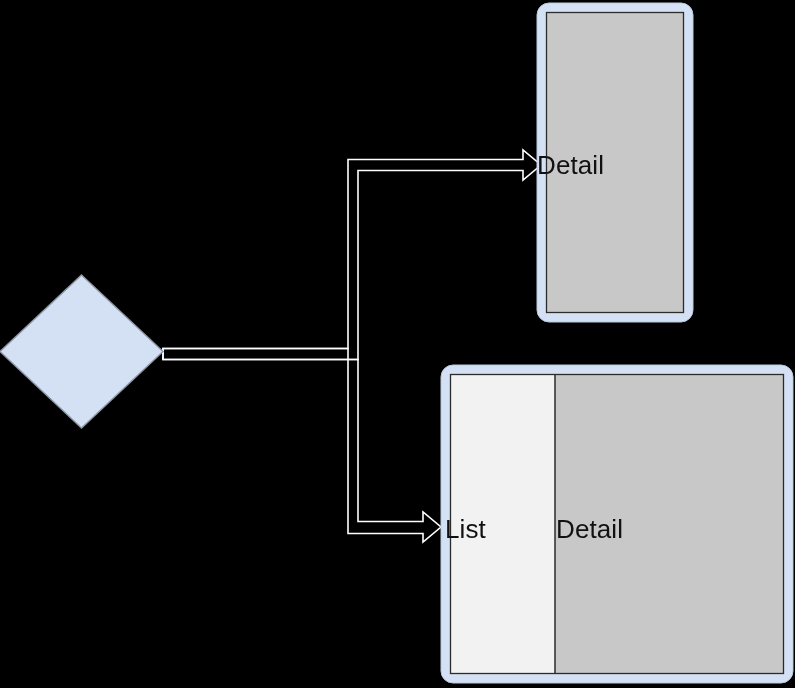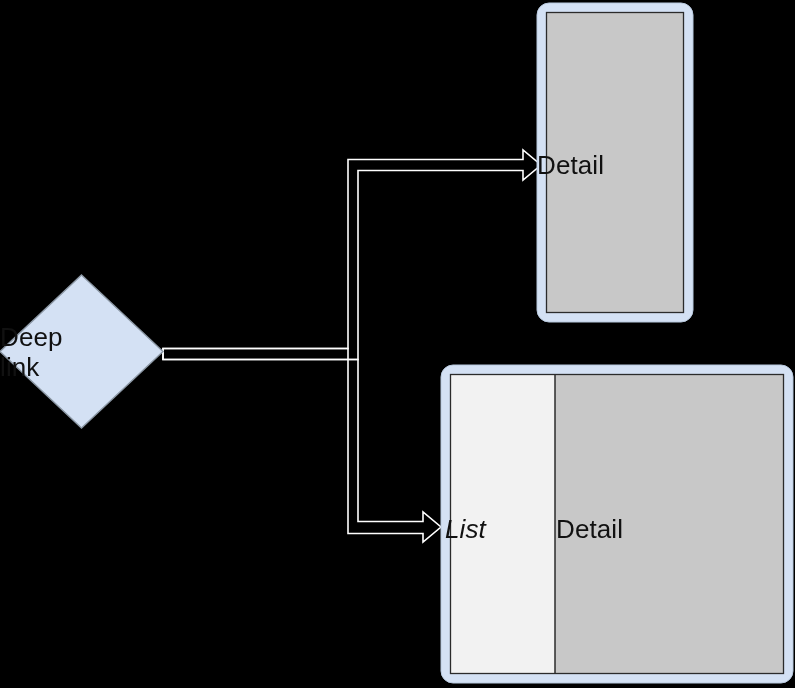--- a/index.html
+++ b/index.html
@@ -40,21 +40,20 @@
   }
   #top-detail-label {
     left: 537px;
     top: 150px;
     width: 156px;
   }
   #bottom-list-label {
     left: 445px;
     top: 514px;
     width: 110px;
-    font-style: italic;
   }
   #bottom-detail-label {
     left: 556px;
     top: 514px;
     width: 236px;
   }
 </style>
 </head>
 <body>
 
@@ -104,21 +103,20 @@
     <g>
       <rect x="441" y="365" width="352" height="318" rx="12" ry="12" fill="#d4e1f4" stroke="#b8c9de" stroke-width="1"></rect>
       <rect x="450.5" y="374.5" width="104.5" height="299" fill="#f2f2f2" stroke="none"></rect>
       <rect x="555" y="374.5" width="228.5" height="299" fill="#c8c8c8" stroke="none"></rect>
       <rect x="450.5" y="374.5" width="333" height="299" fill="none" stroke="#2b2b2b" stroke-width="1.3"></rect>
       <line x1="555" y1="374.5" x2="555" y2="673.5" stroke="#2b2b2b" stroke-width="1.5"></line>
     </g>
 
   </svg>
 
-  <div class="node-label" id="diamond-label"><span>Deep</span><br><span>link</span></div>
 
   <div class="node-label" id="top-detail-label">Detail</div>
 
   <div class="node-label" id="bottom-list-label">List</div>
 
   <div class="node-label" id="bottom-detail-label">Detail</div>
 
 </div>
 
 </body></html>

